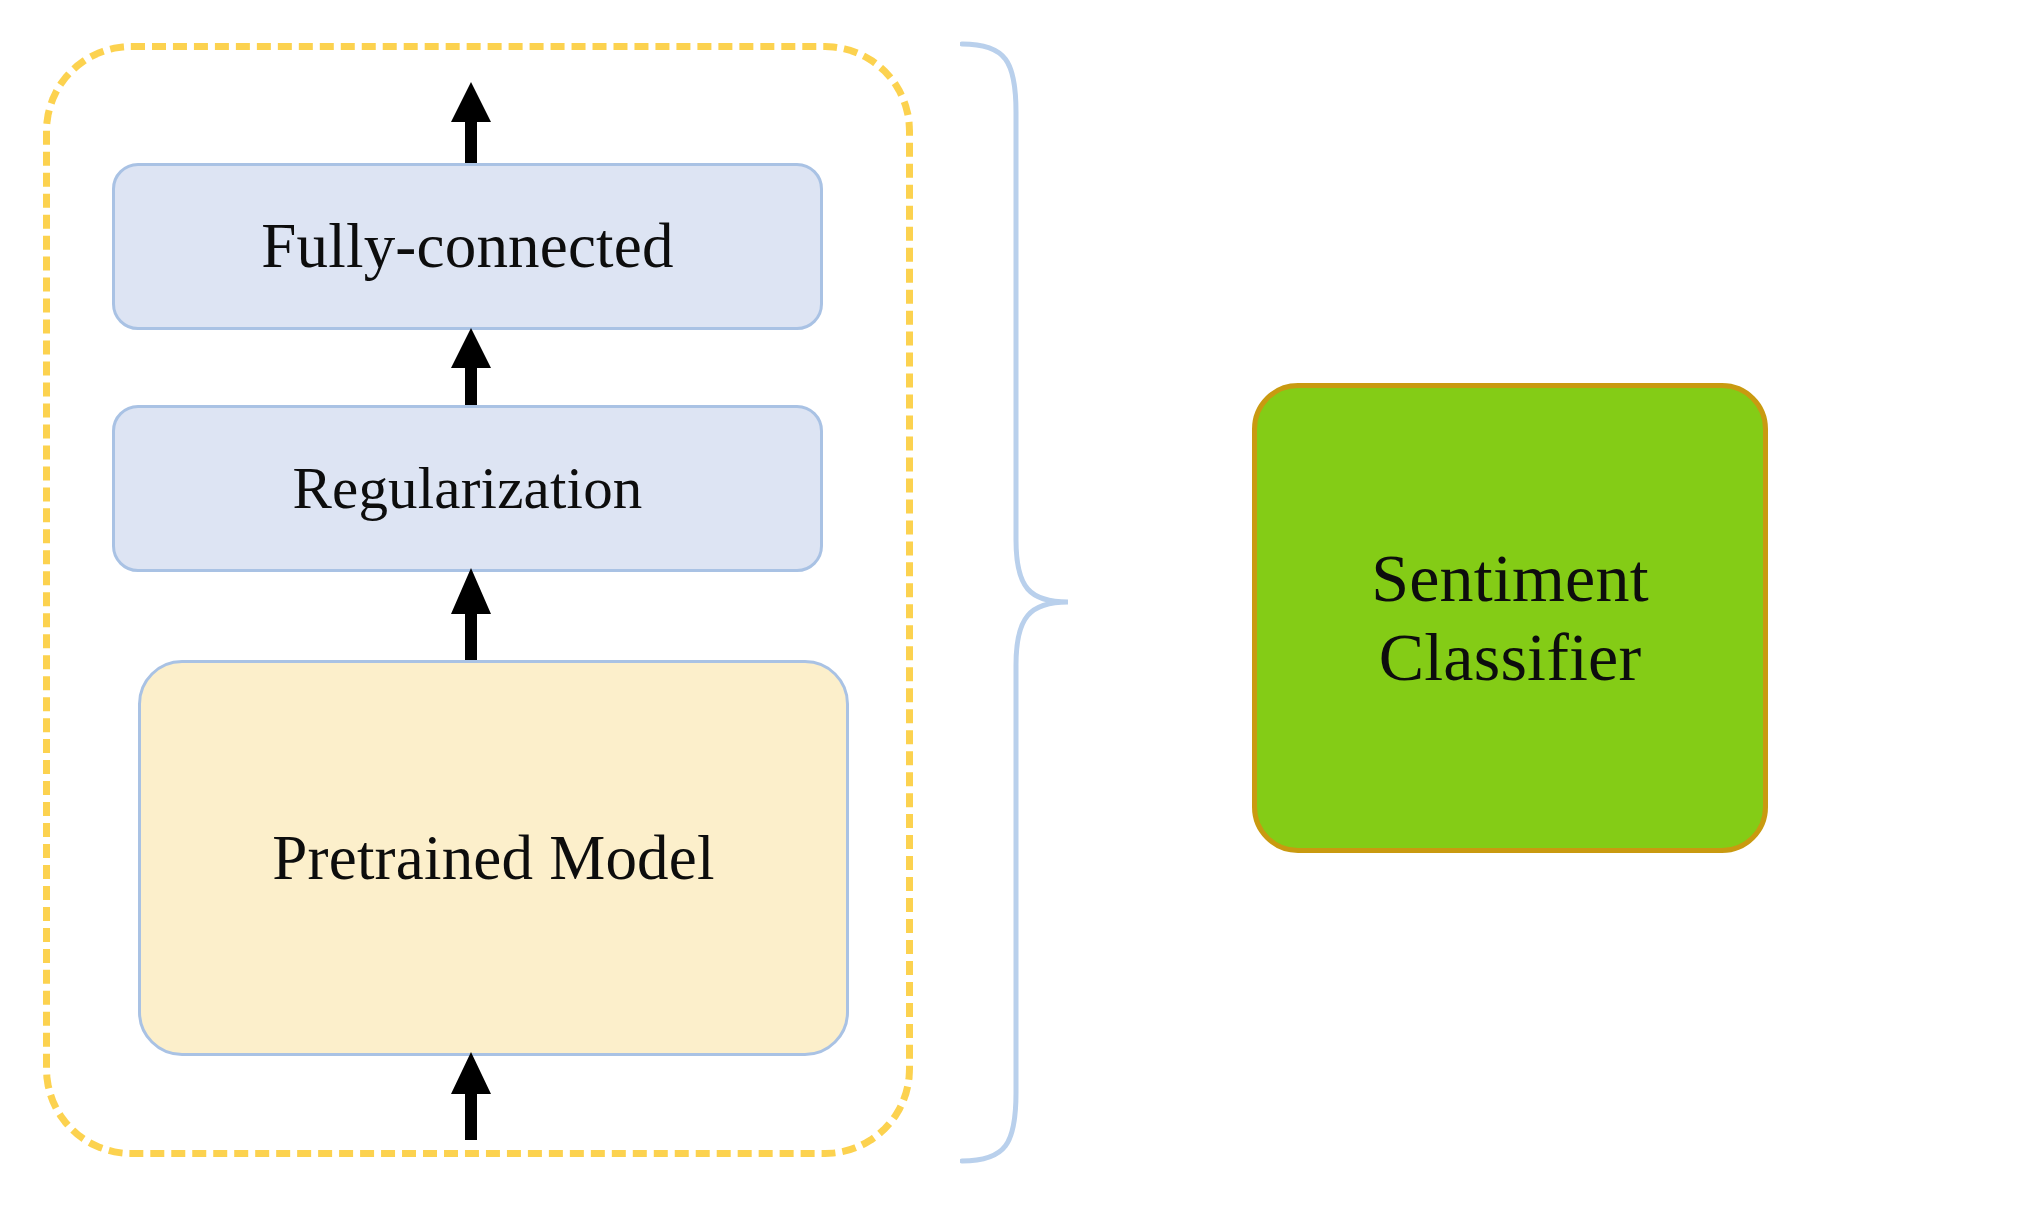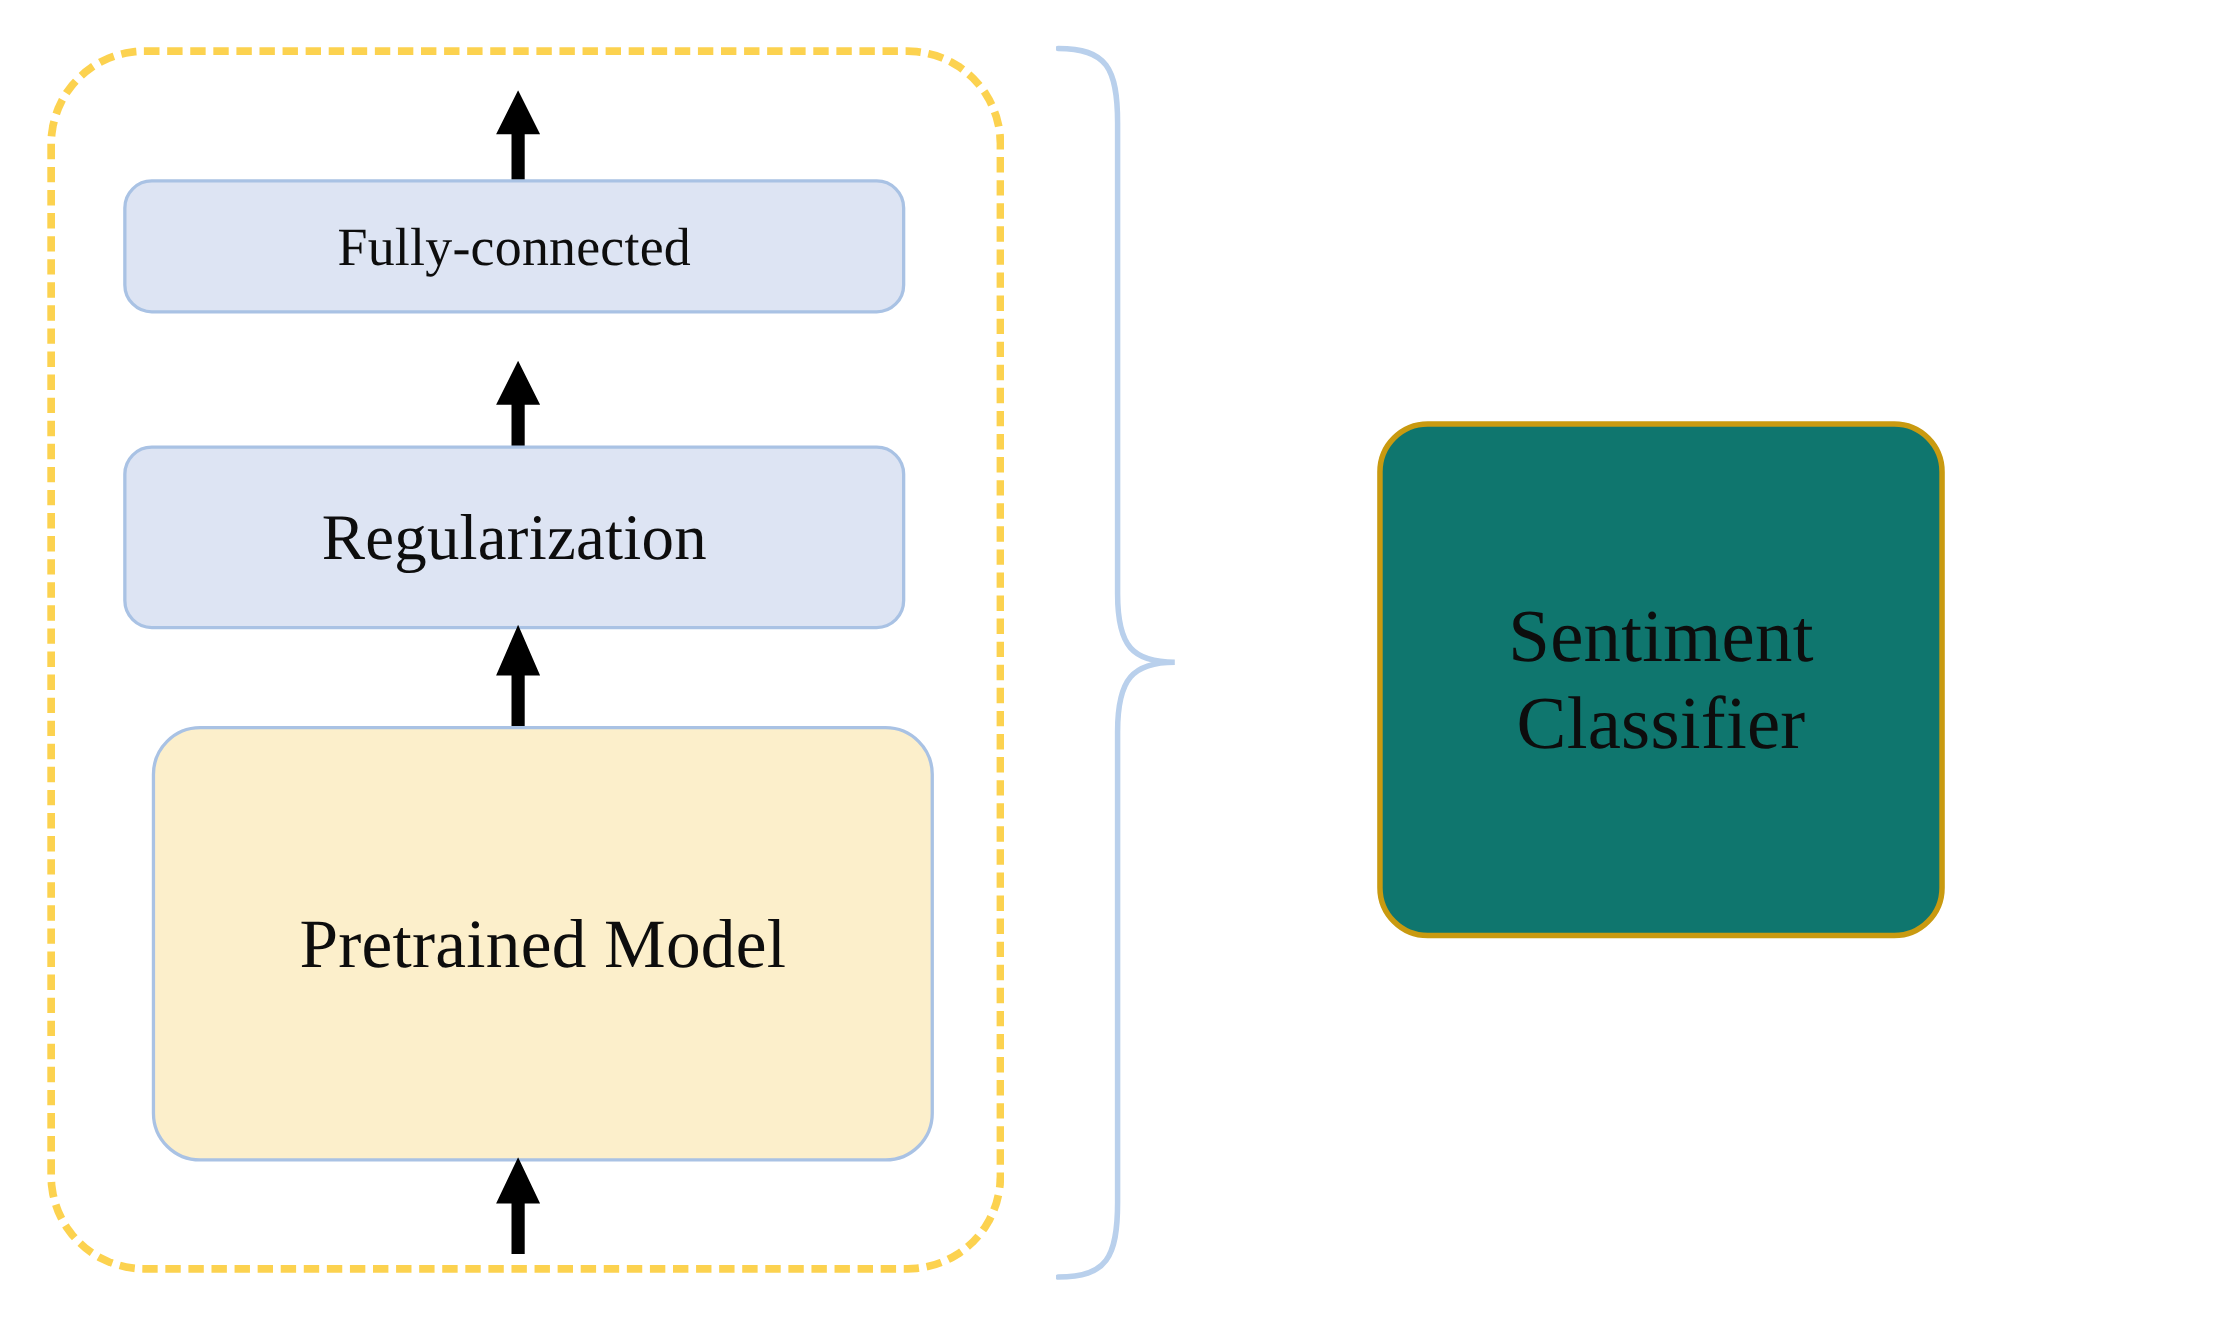--- a/index.html
+++ b/index.html
@@ -47,22 +47,22 @@
   .layer-box.blue {
     background: #DDE4F3;
   }
   .layer-box.cream {
     background: #FCEFCB;
     border-radius: 44px;
     margin-left: 26px;
   }
   #box-fully-connected {
     top: 163px;
-    height: 122px;
-    font-size: 49px;
+    height: 167px;
+    font-size: 63px;
   }
   #box-regularization {
     top: 405px;
     height: 167px;
     font-size: 59px;
   }
   #box-pretrained {
     top: 660px;
     height: 396px;
     font-size: 63px;
@@ -91,21 +91,21 @@
   #brace svg { display: block; width: 100%; height: 100%; }
 
   
   #box-sentiment {
     position: absolute;
     left: 1252px;
     top: 383px;
     width: 516px;
     height: 470px;
     box-sizing: border-box;
-    background: #0f766e;
+    background: #84cc16;
     border: 5px solid #C99A10;
     border-radius: 46px;
     display: flex;
     align-items: center;
     justify-content: center;
     font-size: 68px;
     color: #0d0d0d;
     text-align: center;
     letter-spacing: 0.2px;
   }

